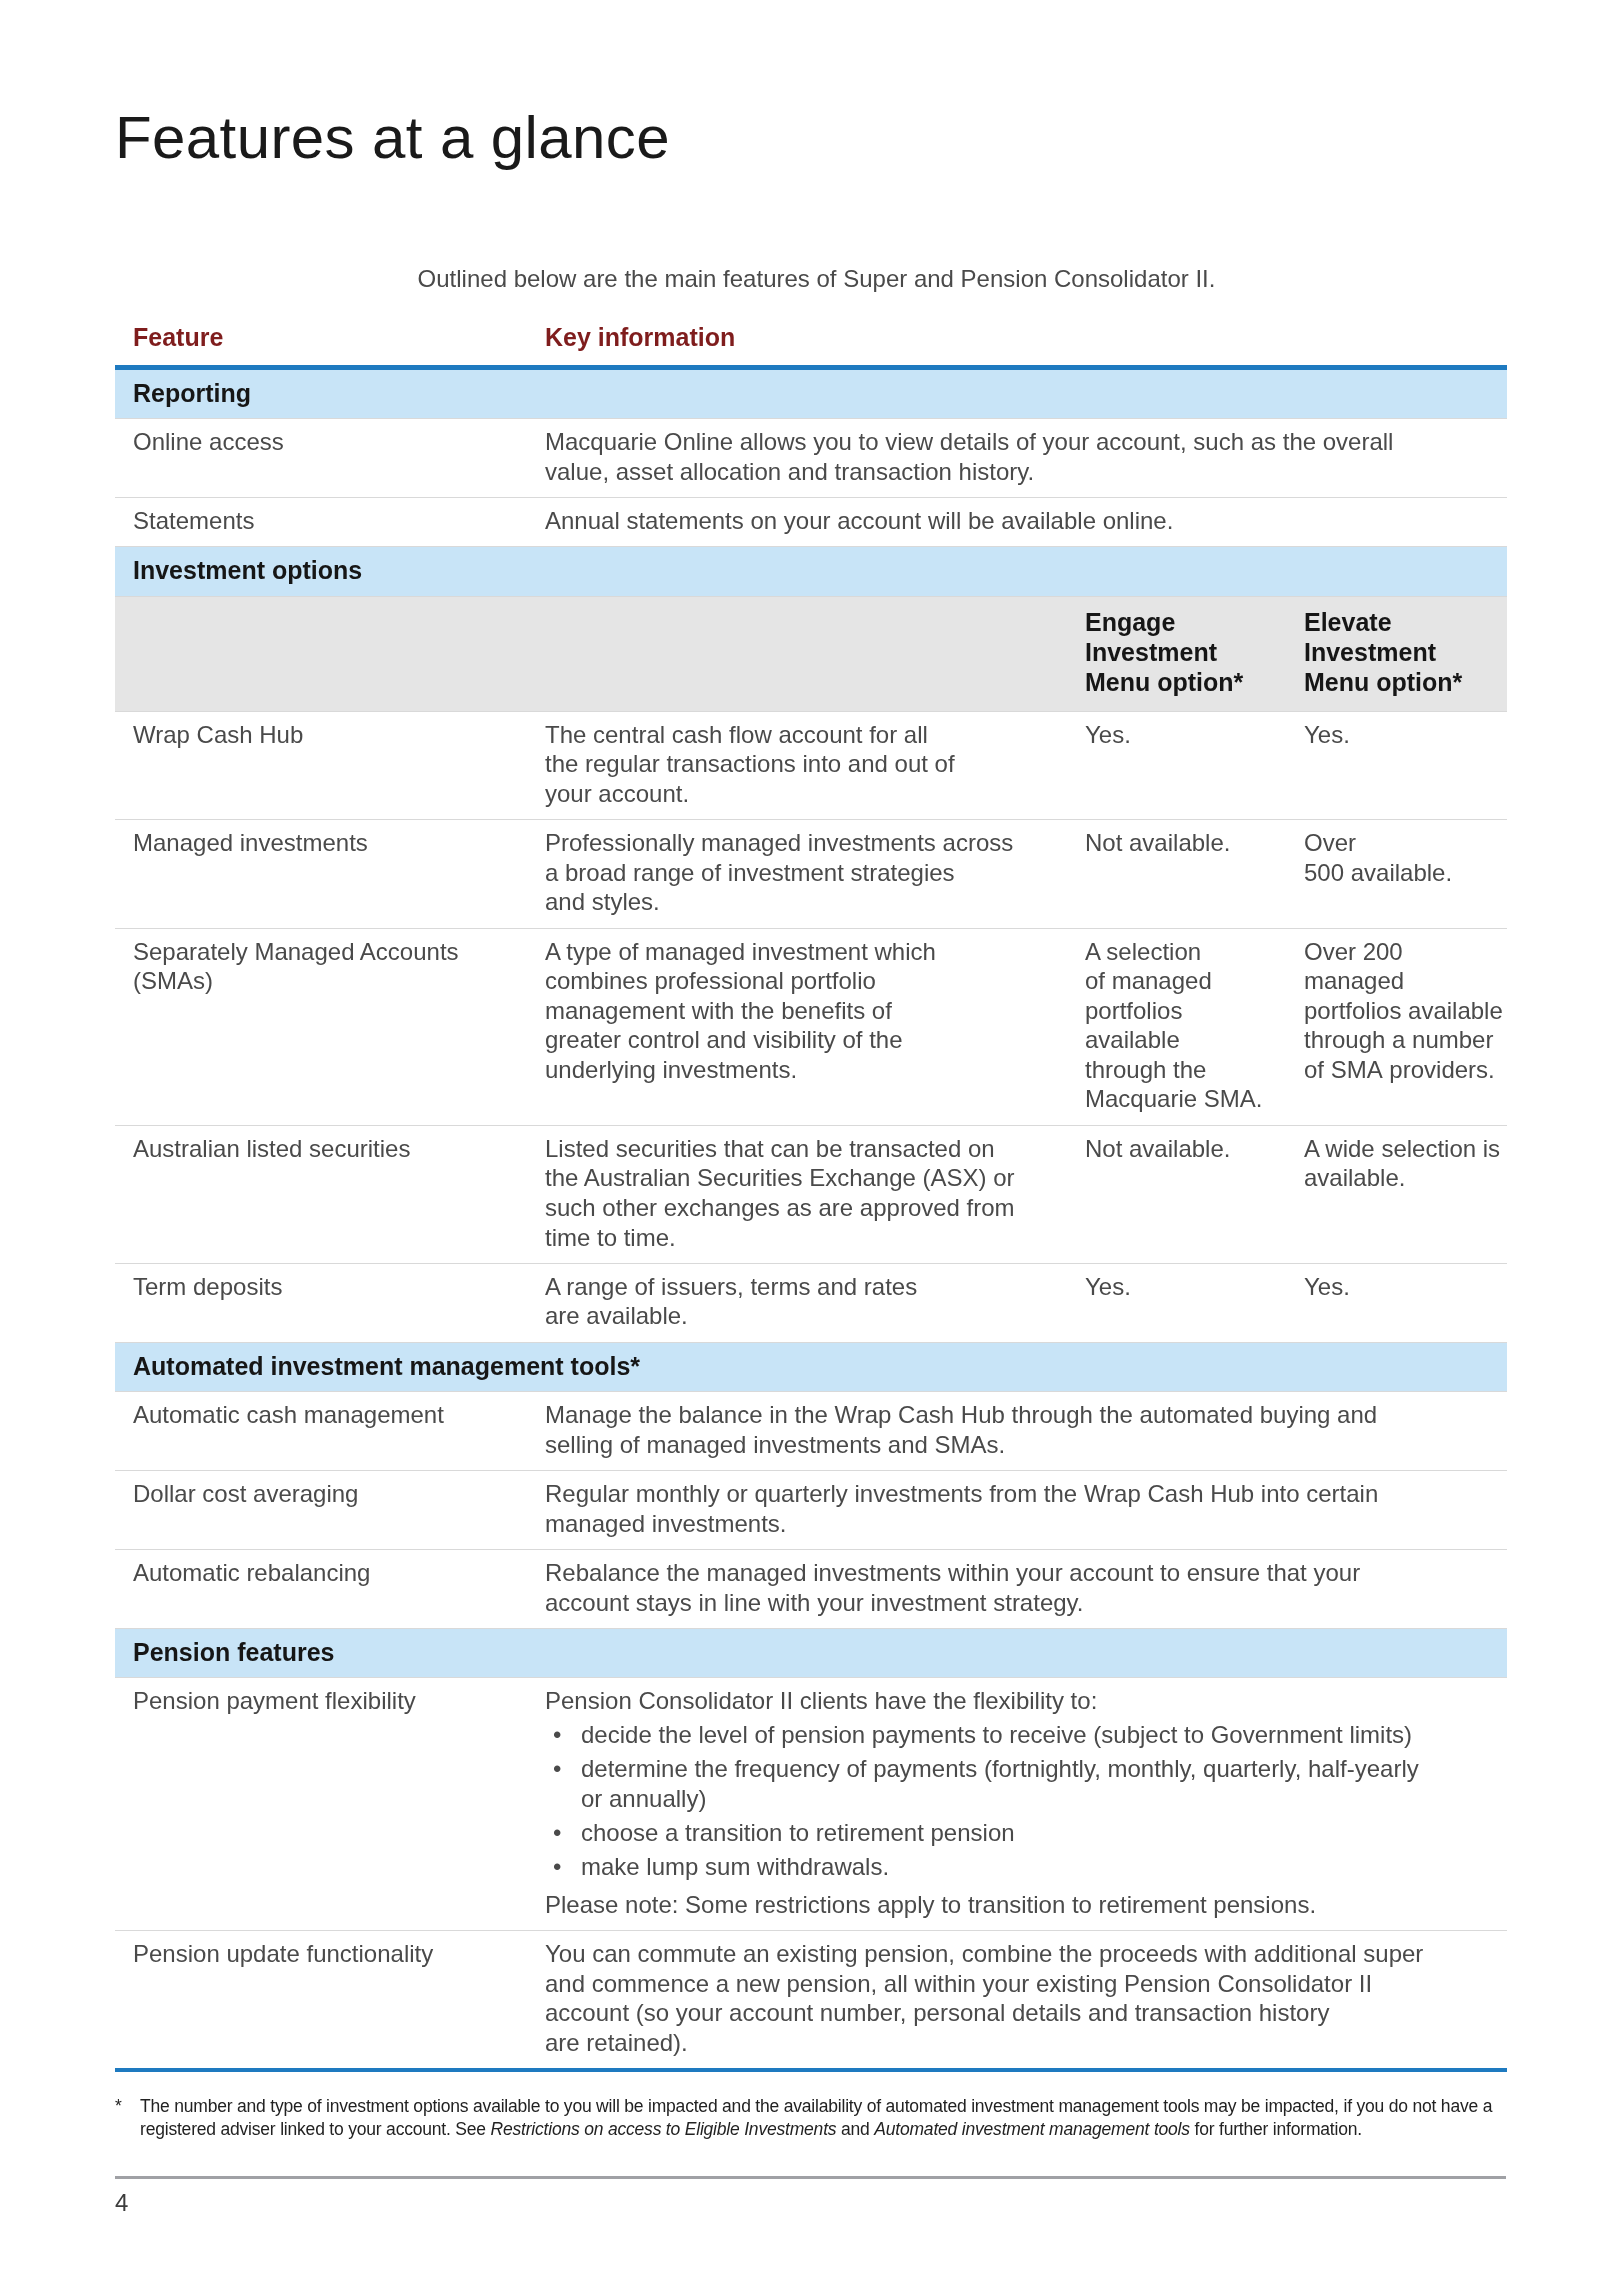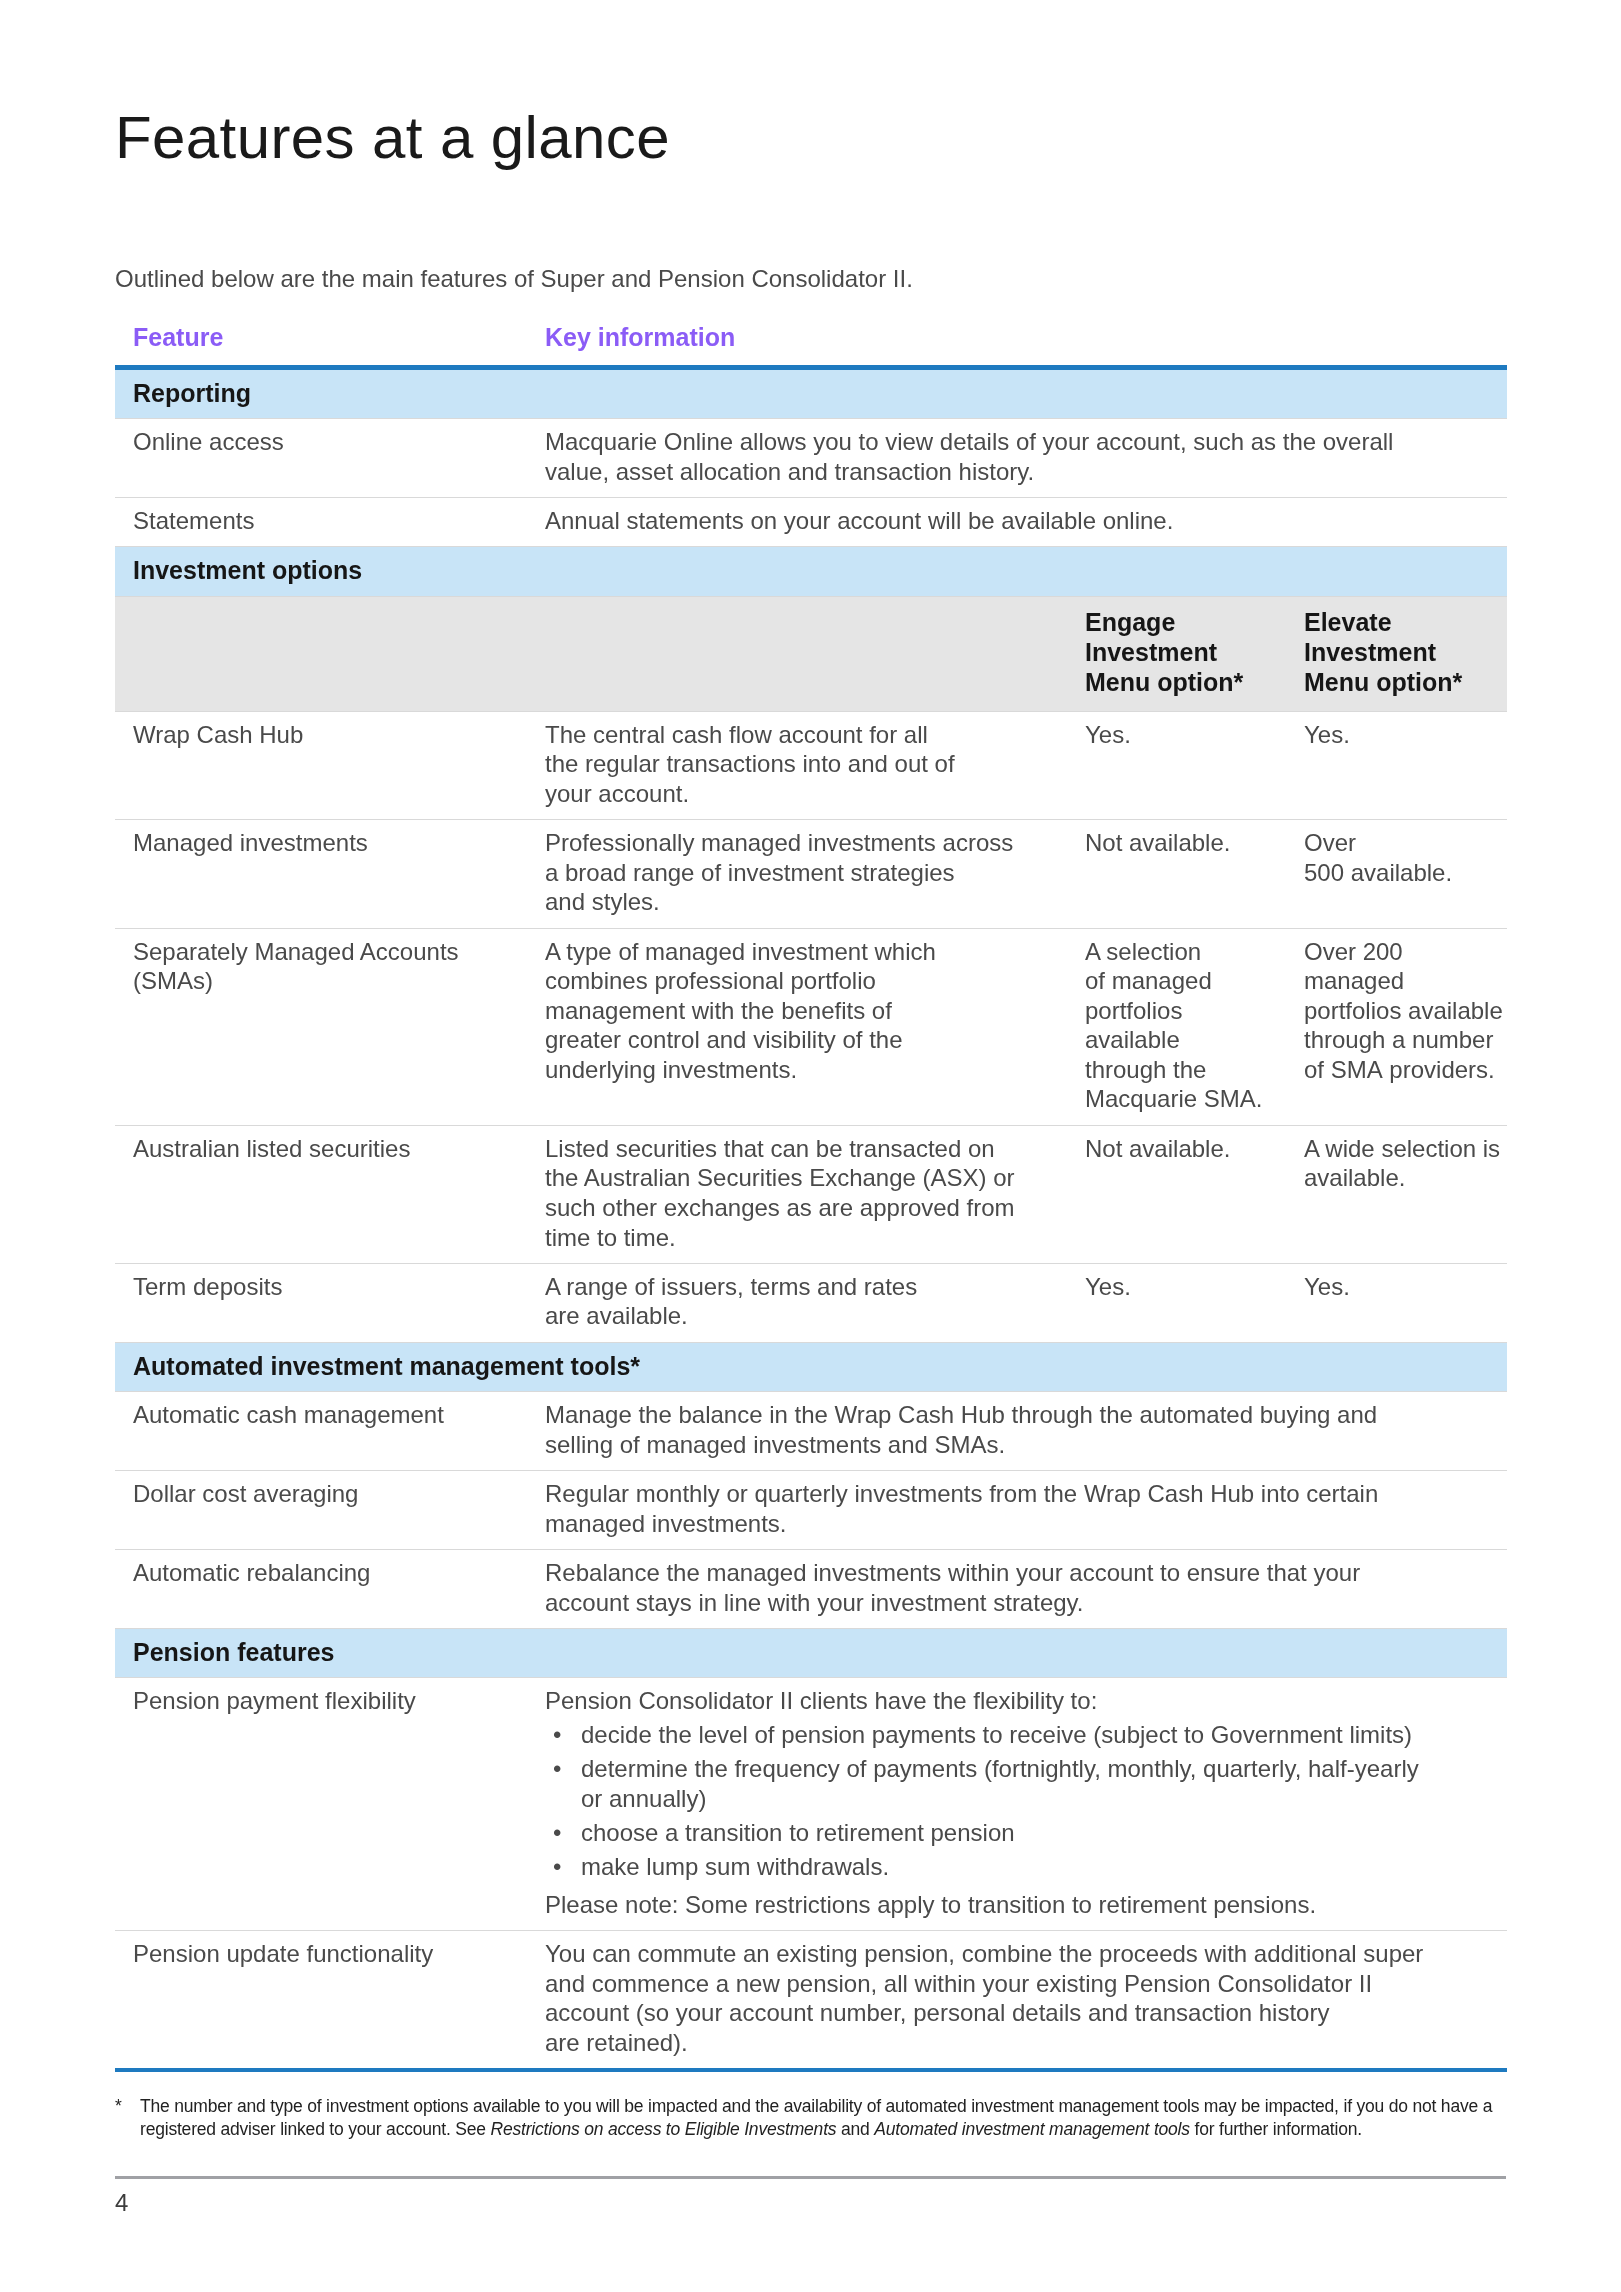--- a/index.html
+++ b/index.html
@@ -17,45 +17,46 @@
   .doc-title {
     margin: 0;
     padding-top: 106px;
     font-size: 60px;
     line-height: 64px;
     font-weight: 400;
     letter-spacing: 0.4px;
     color: #1a1a1a;
   }
   .intro {
-    margin: 94px 0 0 0;
+    margin: 94px 0 0 12px;
     font-size: 24px;
     line-height: 29.6px;
     color: #4a4a4a;
+    text-align: center;
   }
 
   table.features {
     width: 100%;
     margin-top: 29px;
     border-collapse: collapse;
     table-layout: fixed;
     border-bottom: 4.5px solid #1e7ac0;
   }
   col.c1 { width: 430px; }
   col.c2 { width: 540px; }
   col.c3 { width: 219px; }
   col.c4 { width: 203px; }
 
   thead th {
     text-align: left;
     vertical-align: top;
     font-size: 25px;
     line-height: 29.6px;
     font-weight: 700;
-    color: #8b5cf6;
+    color: #7f1d1d;
     padding: 0 0 12.5px 0;
   }
   thead th.first { padding-left: 18px; }
 
   tbody tr { border-top: 1.8px solid #d9d9d9; }
   tbody tr.first-band { border-top: 5.4px solid #1e7ac0; }
 
   td {
     vertical-align: top;
     font-size: 24px;

